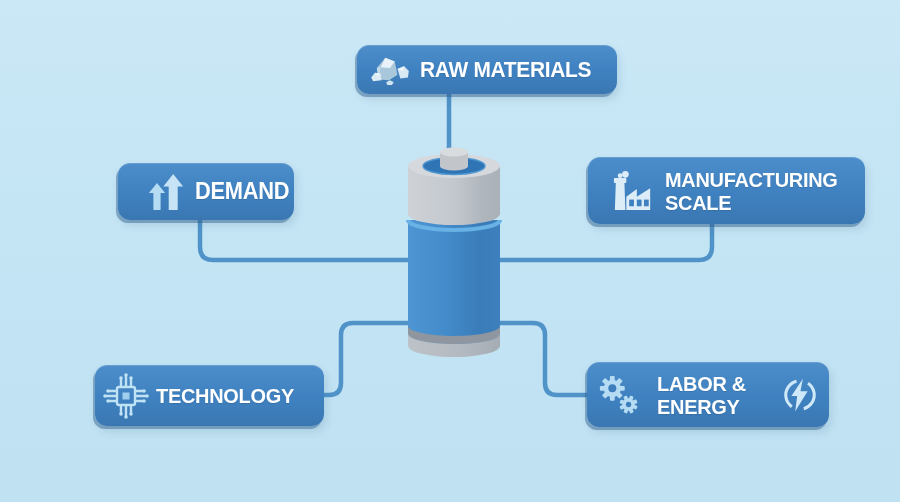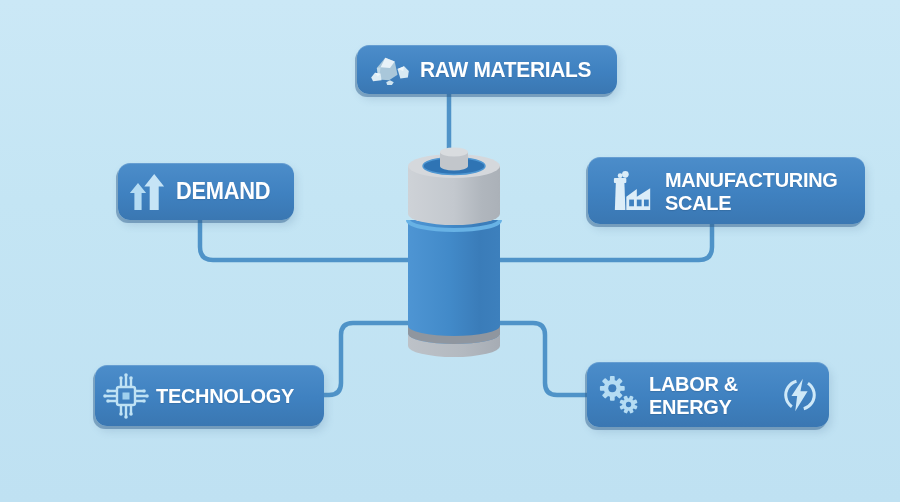--- a/index.html
+++ b/index.html
@@ -40,30 +40,30 @@
     transform-origin: left center;
     text-shadow: 0 1px 1px rgba(20,50,80,0.18);
     white-space: nowrap;
     line-height: 1.0;
   }
   .two-line { display: flex; flex-direction: column; gap: 2px; }
 
   .node-raw   { left: 322px; top: 45px;  width: 248px; height: 49px; padding-left: 12px; gap: 9px; margin-left: 35px; }
   .node-raw .label { font-size: 22px; }
 
-  .node-demand { left: 118px; top: 163px; width: 165px; height: 57px; padding-left: 11px; gap: 11px; }
+  .node-demand { left: 118px; top: 163px; width: 165px; height: 57px; padding-left: 11px; gap: 11px; justify-content: flex-end; }
   .node-demand .label { font-size: 23px; }
 
   .node-mfg   { left: 588px; top: 157px; width: 255px; height: 67px; padding-left: 22px; gap: 9px; }
   .node-mfg .label { font-size: 21px; }
 
   .node-tech  { left: 95px;  top: 365px; width: 222px; height: 61px; padding-left: 7px; gap: 6px; }
   .node-tech .label { font-size: 21px; }
 
-  .node-labor { left: 587px; top: 362px; width: 222px; height: 65px; padding-left: 10px; padding-right: 10px; gap: 8px; }
+  .node-labor { left: 587px; top: 362px; width: 222px; height: 65px; padding-left: 10px; padding-right: 10px; gap: 16px; }
   .node-labor .label { font-size: 21px; }
   .node-labor .icon-right { margin-left: auto; }
 </style>
 </head>
 <body>
 
 <div class="canvas">
 
   <svg class="connectors" width="900" height="502" viewBox="0 0 900 502">
     <g fill="none" stroke="#4f93c8" stroke-width="4.5" stroke-linecap="round" stroke-linejoin="round">

